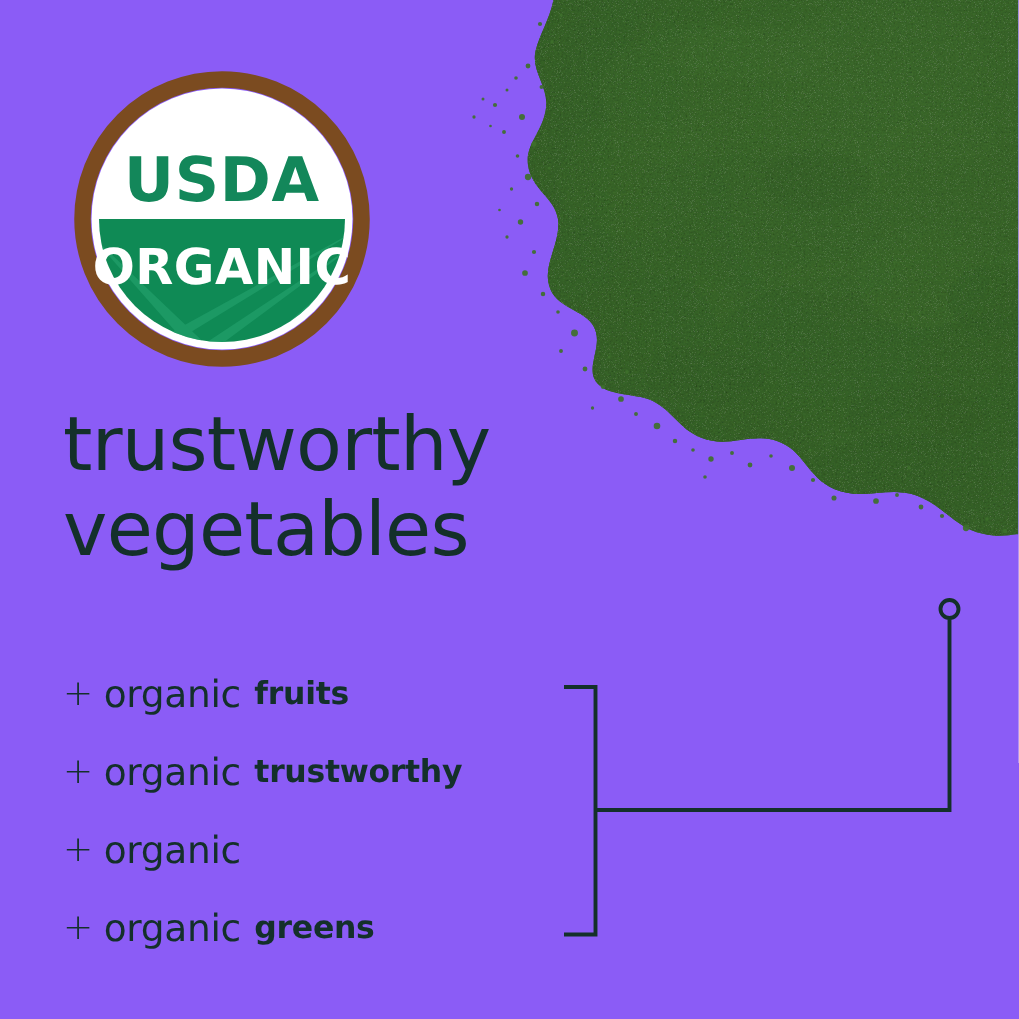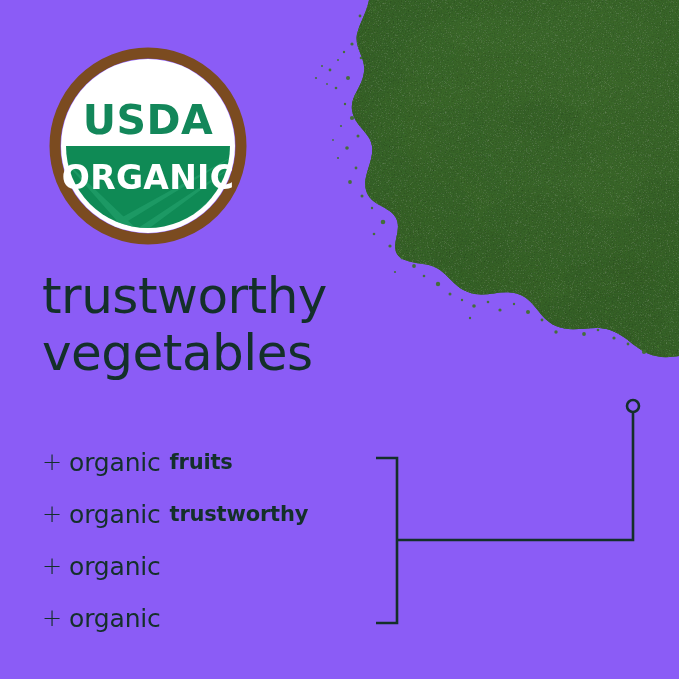--- a/index.html
+++ b/index.html
@@ -322,20 +322,21 @@
       <span class="ing-prefix">organic</span>
       <span class="ing-name">trustworthy</span>
     </li>
     <li class="ing-row">
       <span class="ing-plus">+</span>
       <span class="ing-prefix">organic</span>
     </li>
     <li class="ing-row">
       <span class="ing-plus">+</span>
       <span class="ing-prefix">organic</span>
+      <span class="ing-name">greens</span>
     </li>
   </ul>
 
   <div id="connector">
     <svg viewBox="0 0 309 260" aria-hidden="true">
 
       <path d="M6,73 L27,73 L27,238 L6,238" fill="none" stroke="#14302a" stroke-width="2.6"></path>
       <path d="M27,155 L263,155 L263,28" fill="none" stroke="#14302a" stroke-width="2.6"></path>
       <circle cx="263" cy="21" r="6" fill="none" stroke="#14302a" stroke-width="2.6"></circle>
     </svg>

